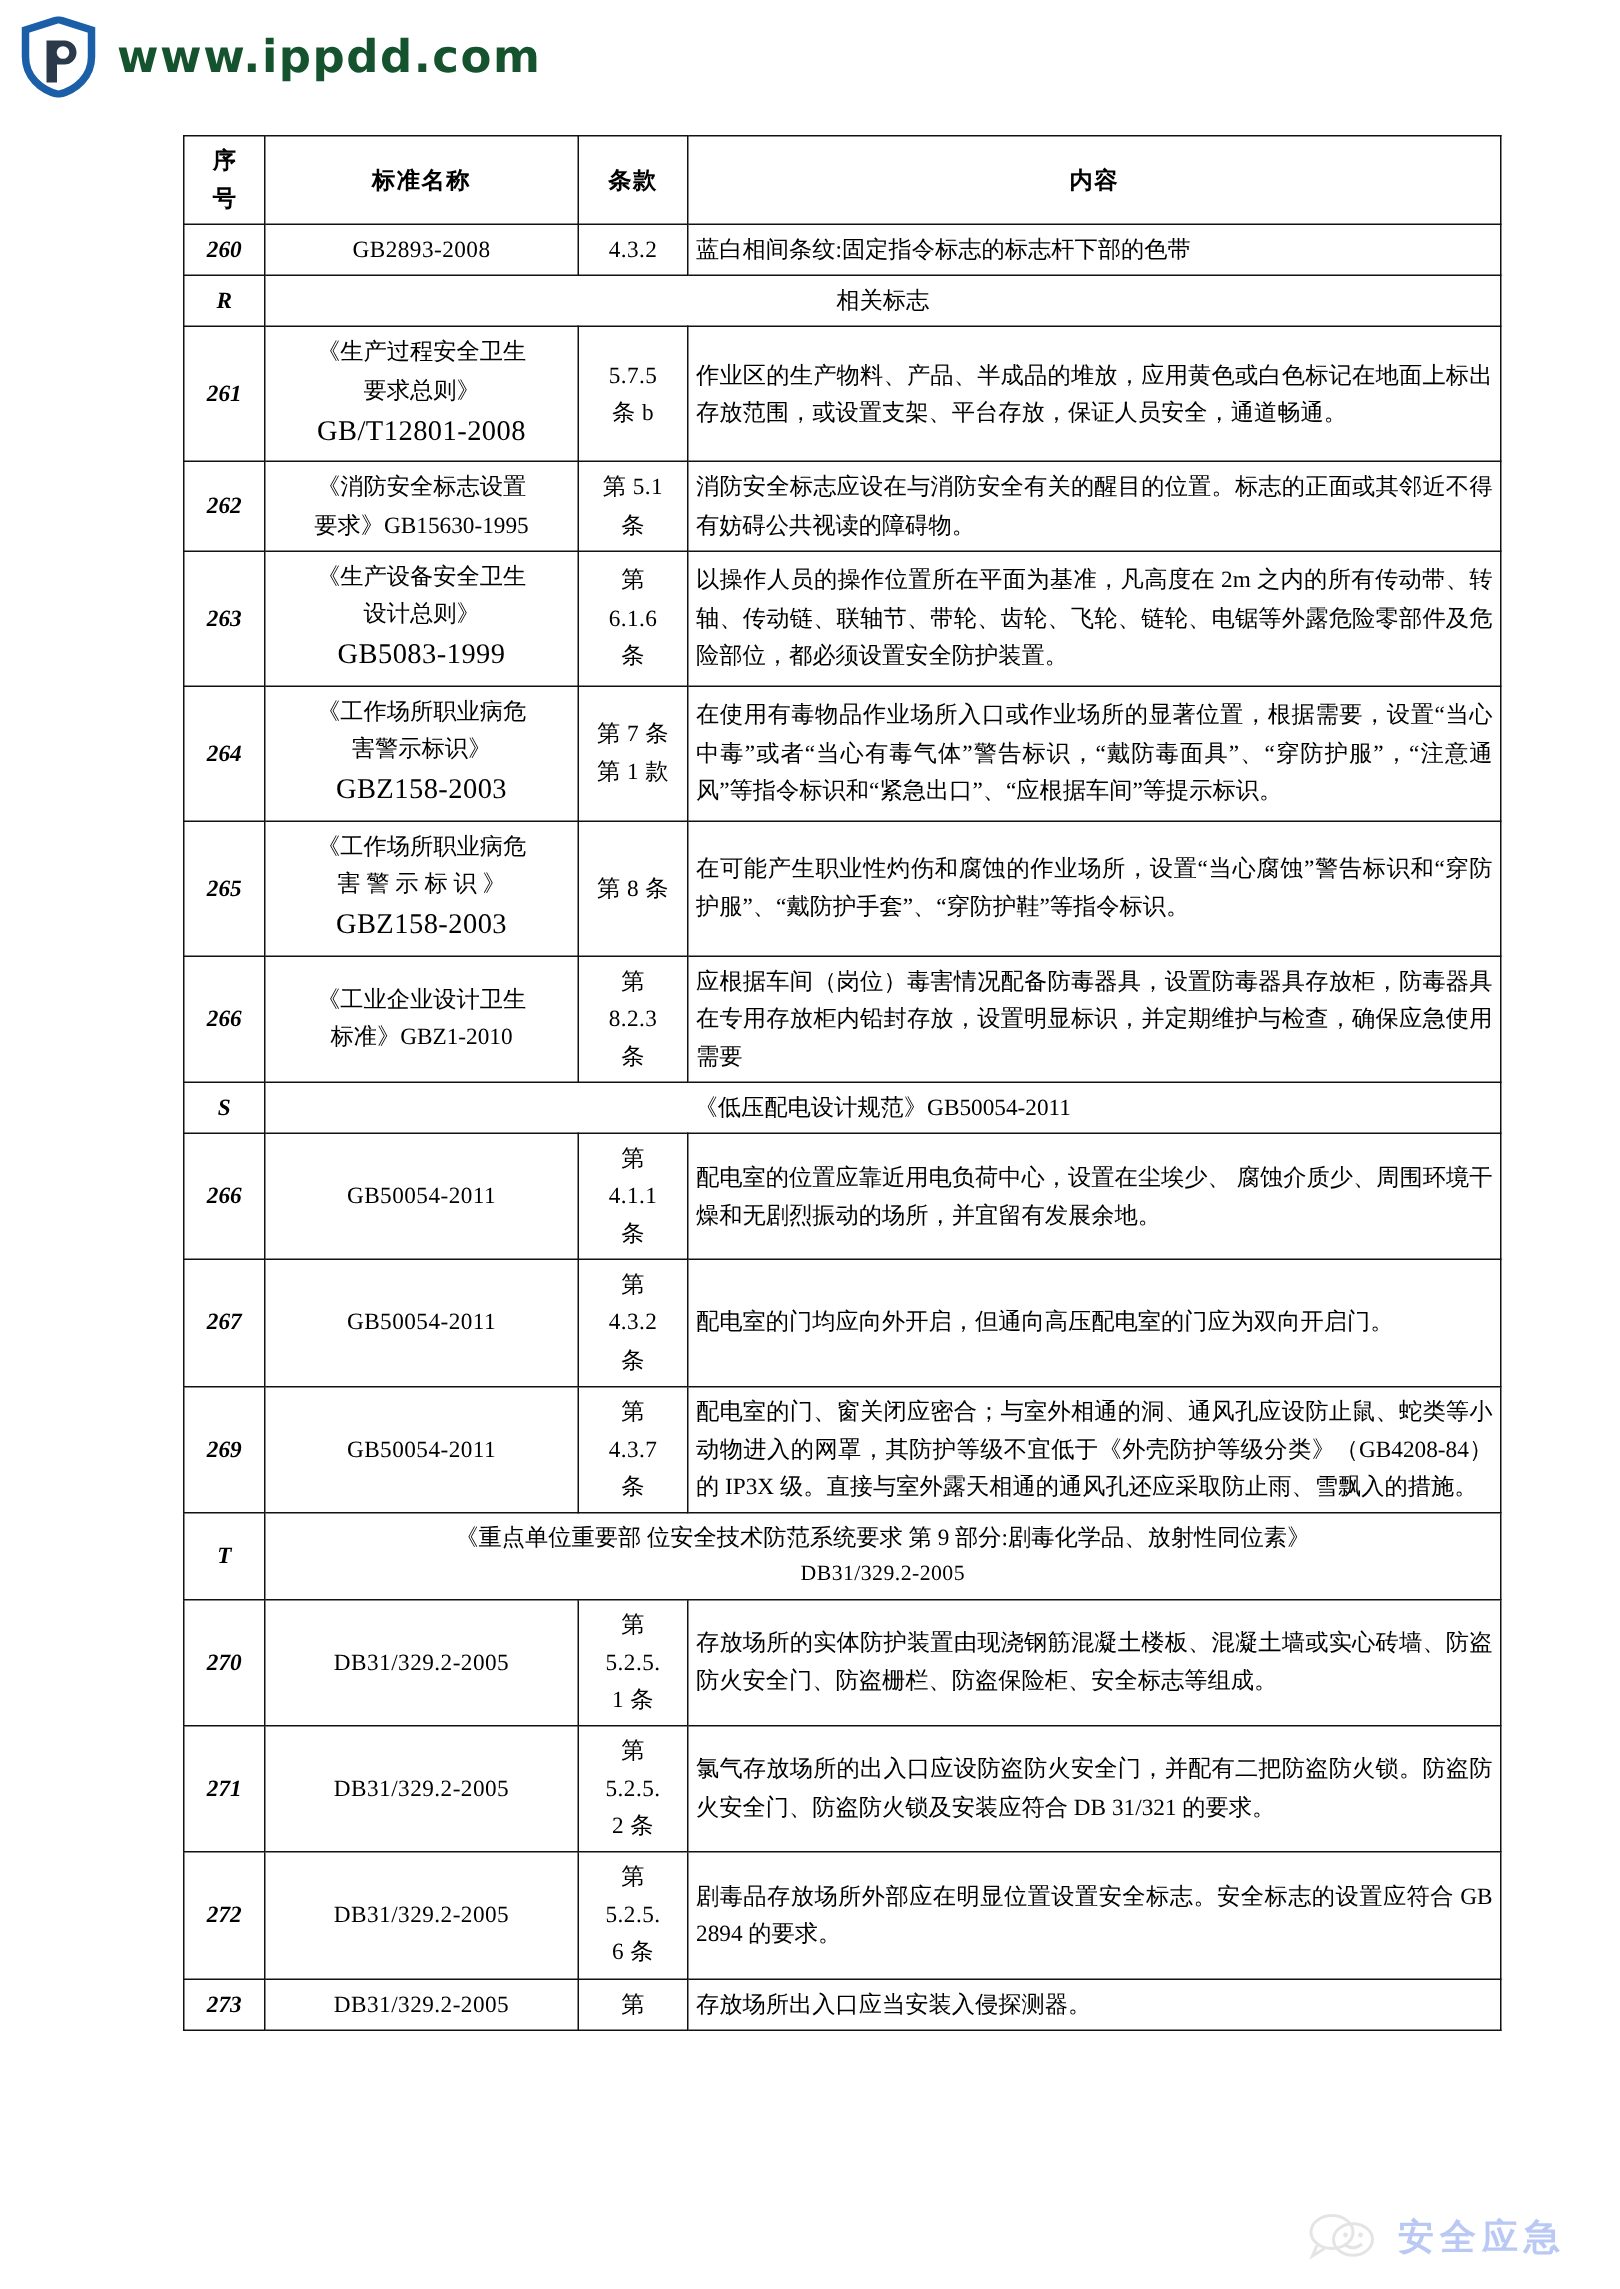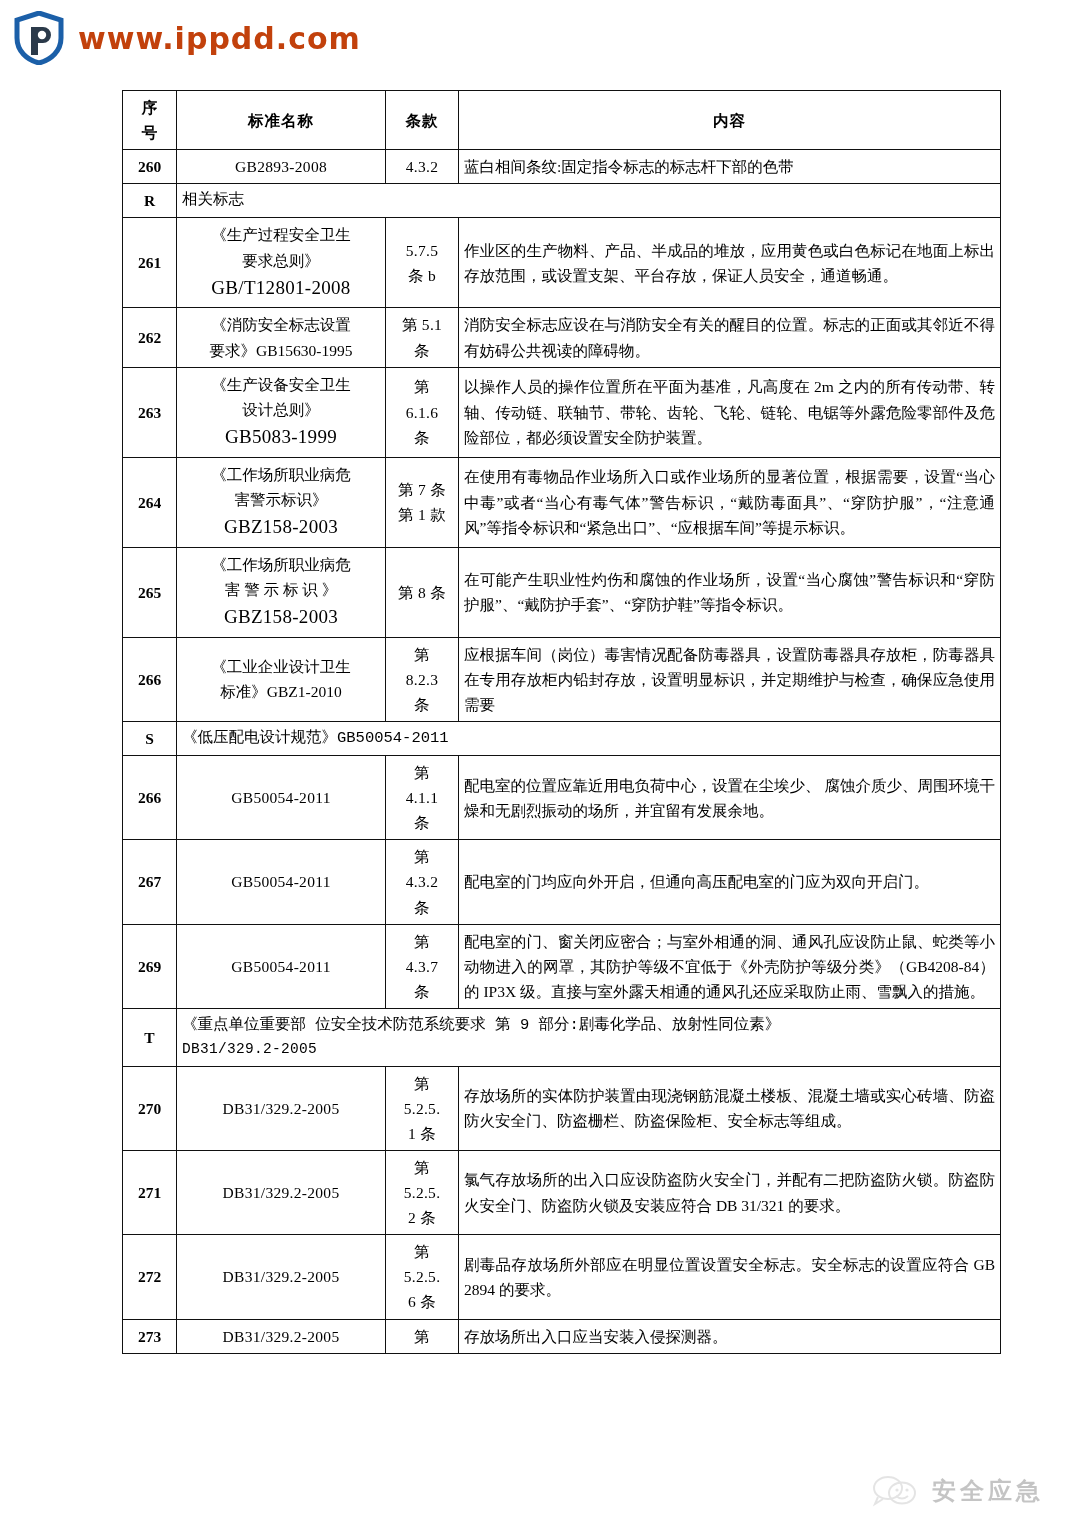--- a/index.html
+++ b/index.html
@@ -32,21 +32,21 @@
     height: 54px;
     position: relative;
     flex: 0 0 auto;
   }
   #site-header .logo-mark svg { display: block; }
   #site-header .site-url {
     font-family: "DejaVu Sans", sans-serif;
     font-weight: bold;
     font-size: 30px;
     letter-spacing: 1px;
-    color: #c2410c;
+    color: #14532d;
     white-space: nowrap;
   }
 
   
   #doc-table {
     position: absolute;
     left: 122px;
     top: 90px;
     width: 878px;
     border-collapse: collapse;
@@ -80,20 +80,21 @@
     padding-right: 2px;
   }
 
   td.cell-no {
     text-align: center;
     font-weight: bold;
     font-size: 17px;
     font-family: "Liberation Serif", serif;
     padding-left: 2px;
     padding-right: 2px;
+    font-style: italic;
   }
   td.cell-name {
     text-align: center;
     font-size: 15.5px;
   }
   td.cell-name .nm-line { display: block; }
   td.cell-name .nm-code {
     display: block;
     font-size: 19px;
     letter-spacing: 0.3px;
@@ -113,46 +114,45 @@
   td.cell-clause span { display: block; }
   td.cell-content {
     text-align: justify;
     text-justify: inter-ideograph;
     font-size: 15.5px;
     line-height: 1.72;
     padding: 5px 8px 5px 7px;
   }
 
   td.cell-section {
-    text-align: left;
+    text-align: center;
     font-size: 15.5px;
     line-height: 1.7;
     padding: 5px 8px;
-    font-family: Liberation Mono, monospace;
   }
   td.cell-section .sec-l2 {
     display: block;
     font-size: 14.5px;
     letter-spacing: 0.3px;
   }
 
   
   #footer-watermark {
     position: absolute;
     right: 36px;
     bottom: 18px;
     display: flex;
     align-items: center;
     gap: 10px;
     opacity: 0.30;
   }
   #footer-watermark .wm-label {
     font-size: 24px;
     font-weight: bold;
-    color: #404040;
+    color: #1d4ed8;
     letter-spacing: 4px;
     font-family: "Liberation Serif", serif;
   }
   #footer-watermark svg { display: block; }
 </style>
 </head>
 <body>
 
 <div id="site-header">
   <span class="logo-mark">

